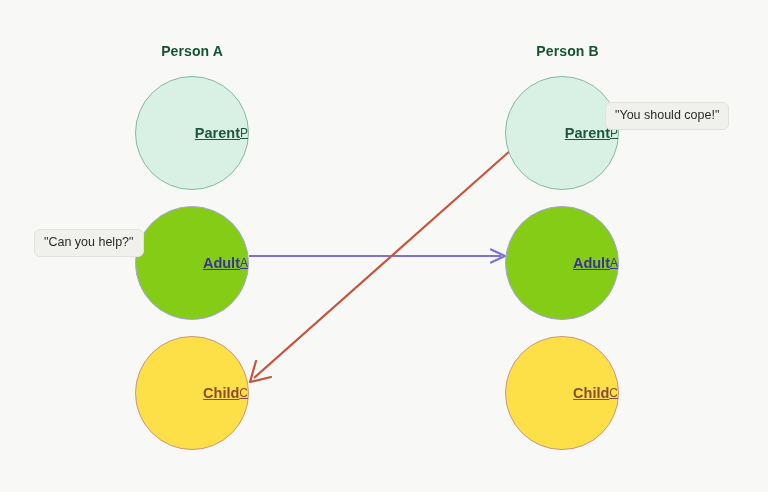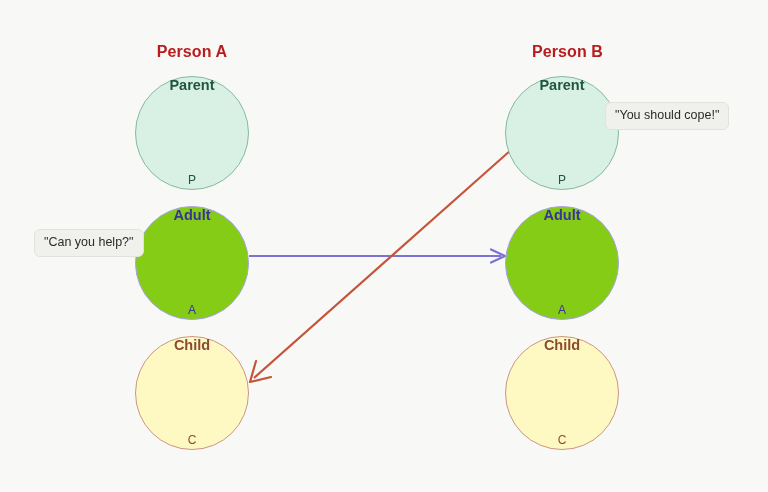--- a/index.html
+++ b/index.html
@@ -15,43 +15,43 @@
   }
   #stage {
     position: relative;
     width: 768px;
     height: 492px;
   }
 
   
   .col-header {
     position: absolute;
-    font-size: 16px;
+    font-size: 14px;
     font-weight: bold;
-    color: #b91c1c;
+    color: #14532d;
     letter-spacing: 0.1px;
     white-space: nowrap;
     text-align: center;
     transform: translateX(-50%);
   }
 
   
   .state {
     position: absolute;
     width: 114px;
     height: 114px;
     border-radius: 50%;
     box-sizing: border-box;
     border-width: 1px;
     border-style: solid;
     display: flex;
-    flex-direction: column;
     align-items: center;
-    justify-content: space-between;
+    justify-content: flex-end;
     transform: translate(-50%, -50%);
+    text-decoration: underline;
   }
   .state .state-name {
     font-size: 14.5px;
     font-weight: bold;
     line-height: 1.15;
   }
   .state .state-abbr {
     font-size: 12px;
     font-weight: normal;
     line-height: 1.4;
@@ -62,21 +62,21 @@
     background: #d9f0e4;
     border-color: #86b9a2;
     color: #1f5543;
   }
   .state.adult {
     background: #84cc16;
     border-color: #a9a3ea;
     color: #3b339c;
   }
   .state.child {
-    background: #fef9c3;
+    background: #fde047;
     border-color: #cc9684;
     color: #8b4a33;
   }
 
   
   #arrows {
     position: absolute;
     left: 0;
     top: 0;
     width: 768px;

